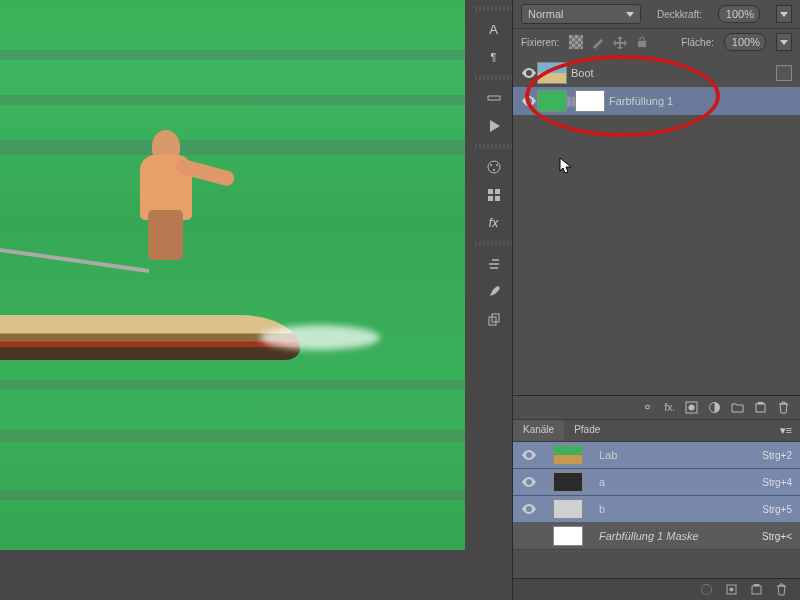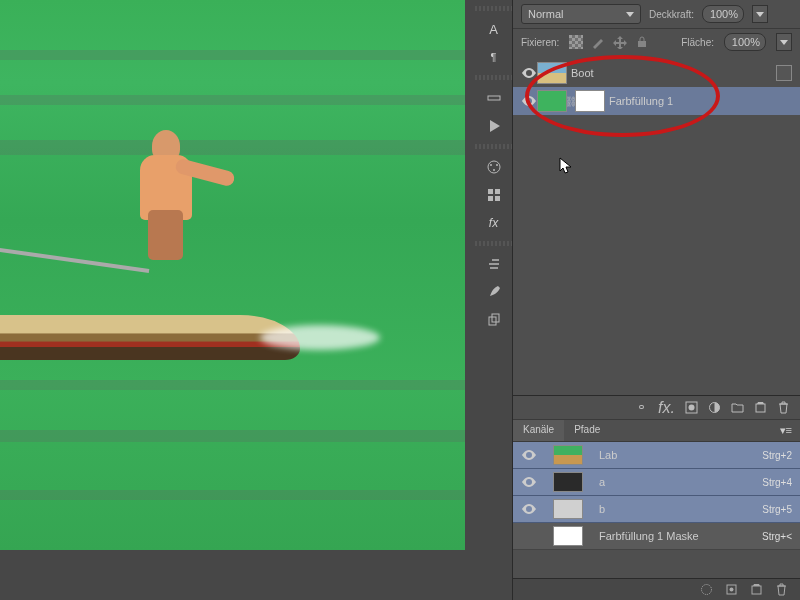--- a/index.html
+++ b/index.html
@@ -14,21 +14,21 @@
 .torso{position:absolute;top:25px;left:10px;width:52px;height:65px;background:#e8a06a;border-radius:15px 15px 5px 5px}
 .arm{position:absolute;top:35px;left:45px;width:60px;height:15px;background:#e0986a;border-radius:10px;transform:rotate(15deg)}
 .legs{position:absolute;top:80px;left:18px;width:35px;height:50px;background:#b87850;border-radius:5px}
 .oar{position:absolute;top:55px;left:-50px;width:200px;height:4px;background:#aaa;transform:rotate(8deg)}
 .foam{position:absolute;bottom:30px;right:-40px;width:120px;height:25px;background:rgba(255,255,255,.7);border-radius:50%;filter:blur(3px)}
 .toolstrip{position:absolute;left:475px;top:0;width:38px;height:600px;background:#474747;border-right:1px solid #2a2a2a}
 .tool{width:28px;height:24px;margin:4px auto;display:flex;align-items:center;justify-content:center;color:#bbb;cursor:pointer}
 .tool svg{width:16px;height:16px;fill:#b8b8b8}
 .sep{height:5px;margin:6px 0;background:repeating-linear-gradient(90deg,#555 0 2px,transparent 2px 4px)}
 .rpanel{position:absolute;left:513px;top:0;right:0;bottom:0;background:#4f4f4f}
-.hdr{display:flex;align-items:center;padding:4px 8px;gap:8px;border-bottom:1px solid #3a3a3a}
+.hdr{display:flex;align-items:center;padding:4px 8px;gap:16px;border-bottom:1px solid #3a3a3a}
 .combo{background:#5a5a5a;border:1px solid #333;padding:3px 6px;border-radius:3px;flex:0 0 120px;display:flex;justify-content:space-between;align-items:center}
 .arrow-dn{width:0;height:0;border-left:4px solid transparent;border-right:4px solid transparent;border-top:5px solid #ccc}
 .lbl{font-size:10px;color:#bbb}
 .pct{background:#5a5a5a;border:1px solid #333;padding:2px 5px;width:42px;text-align:right;border-radius:8px}
 .drop{width:16px;height:18px;background:#5a5a5a;border:1px solid #333;display:flex;align-items:center;justify-content:center}
 .lockrow{display:flex;align-items:center;padding:4px 8px;gap:10px}
 .lockicons{display:flex;gap:8px}
 .lockicons span{width:14px;height:14px;display:inline-block;opacity:.6}
 .layers{padding:4px 0}
 .layer{display:flex;align-items:center;padding:3px 8px;gap:0}
@@ -213,21 +213,21 @@
   <svg viewBox="0 0 14 18">
       <path d="M1 1l0 13 3-3 2 5 3-1-2-5 5 0z"></path>
     </svg>
 </div>
 
 <div class="ch-panel">
   <div class="icon-hdr">
     <svg viewBox="0 0 13 13">
         <path d="M4 6a2 2 0 012-2h1v1H6a1 1 0 000 2h1v1H6a2 2 0 01-2-2zm5 0a2 2 0 01-2 2H6V7h1a1 1 0 000-2H6V4h1a2 2 0 012 2z"></path>
       </svg>
-    <span style="font-style:italic;font-size:16px;color:#bbb">fx.</span>
+    <span style="font-size:10px;color:#bbb">fx.</span>
     <svg viewBox="0 0 13 13">
         <rect x="1" y="1" width="11" height="11" fill="none" stroke="#bbb"></rect>
         <circle cx="6.5" cy="6.5" r="3"></circle>
       </svg>
     <svg viewBox="0 0 13 13">
         <circle cx="6.5" cy="6.5" r="5" fill="none" stroke="#bbb"></circle>
         <path d="M6.5 1.5a5 5 0 010 10z"></path>
       </svg>
     <svg viewBox="0 0 13 13">
         <path d="M1 3h4l1 1h6v7H1z" fill="none" stroke="#bbb"></path>
@@ -272,21 +272,21 @@
             <path d="M7 0C3 0 0 5 0 5s3 5 7 5 7-5 7-5-3-5-7-5zm0 8a3 3 0 110-6 3 3 0 010 6z"></path>
           </svg>
         </span>
       <div class="thumb b"></div>
       <span class="ch-nm">b</span>
       <span class="ch-sc">Strg+5</span>
     </div>
     <div class="ch dim">
       <span class="eye" style="opacity:.2"></span>
       <div class="thumb msk"></div>
-      <span class="ch-nm" style="">Farbfüllung 1 Maske</span>
+      <span class="ch-nm" style="font-style:italic">Farbfüllung 1 Maske</span>
       <span class="ch-sc">Strg+&lt;</span>
     </div>
   </div>
 </div>
 
 <div class="ftr">
   <svg viewBox="0 0 13 13">
       <circle cx="6.5" cy="6.5" r="5" fill="none" stroke="#aaa" stroke-dasharray="1 1"></circle>
     </svg>
   <svg viewBox="0 0 13 13">

